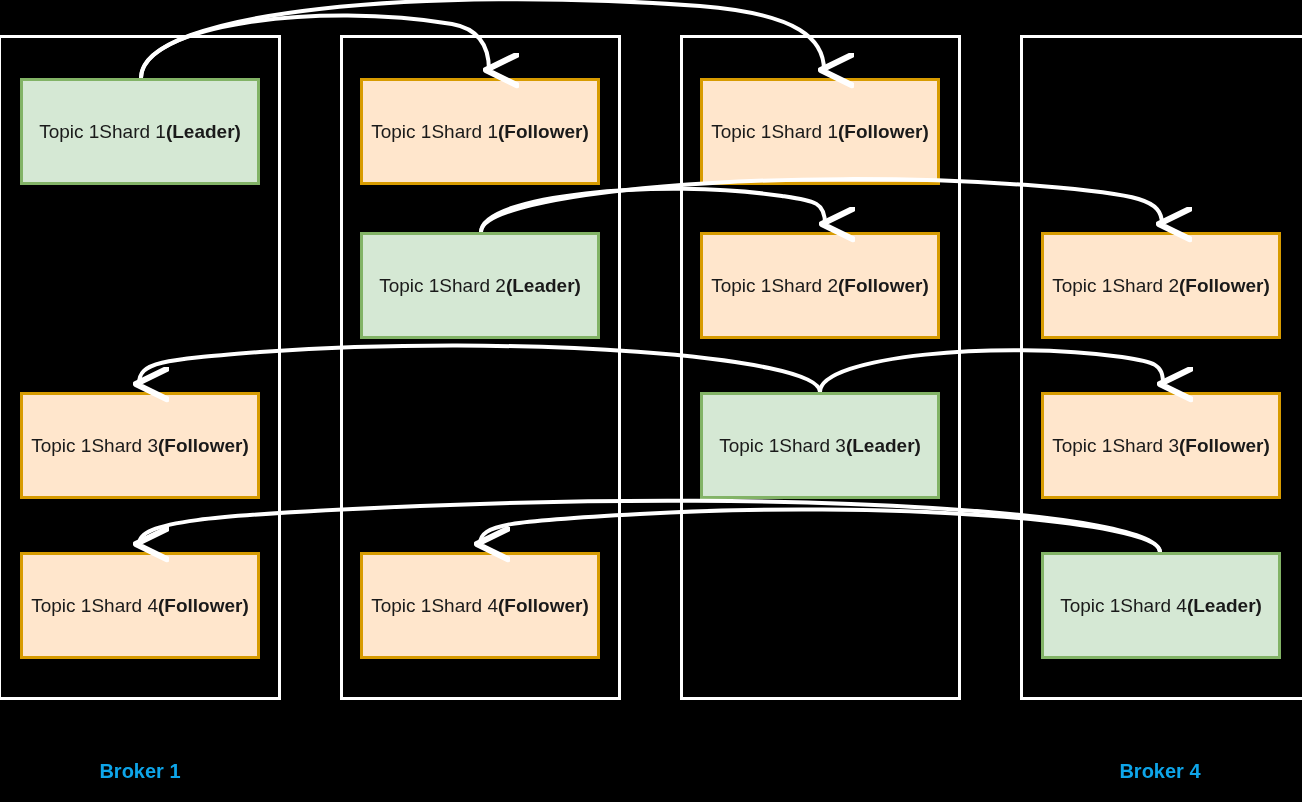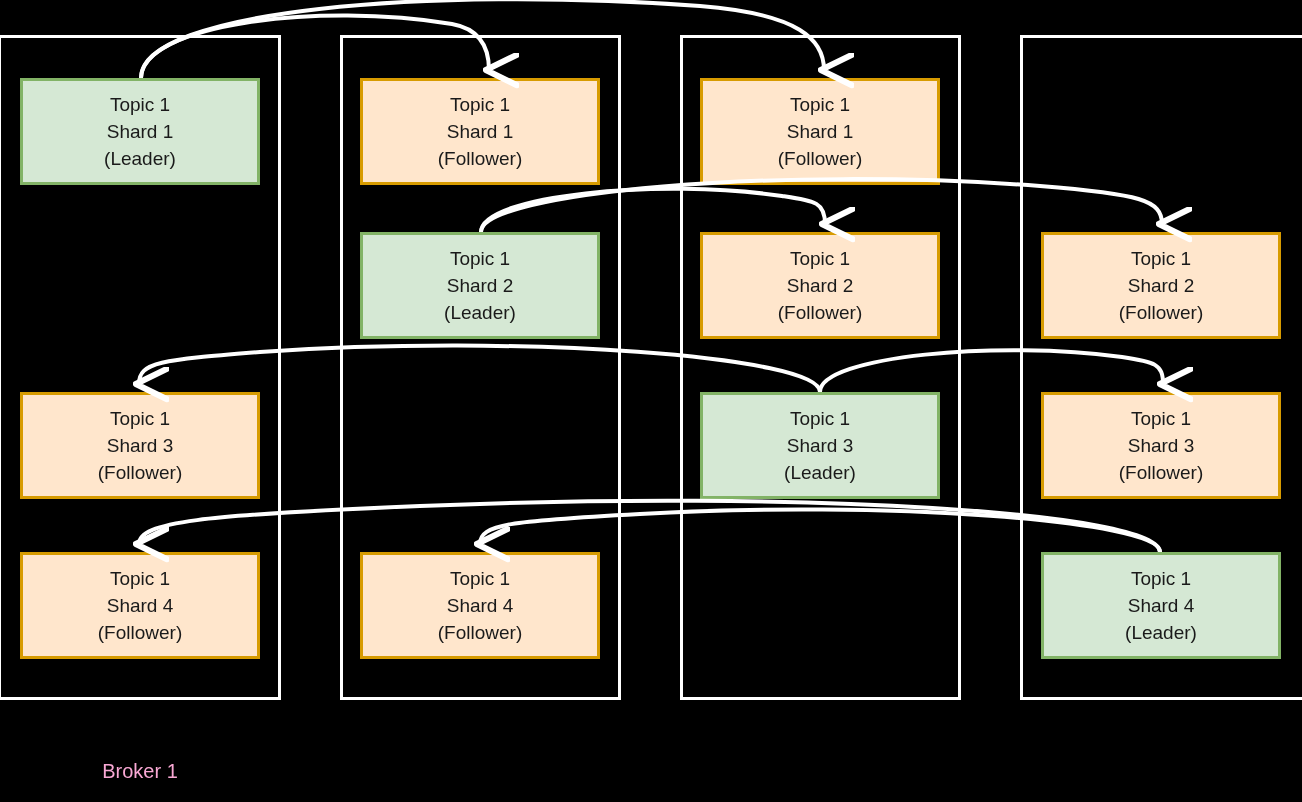--- a/index.html
+++ b/index.html
@@ -16,52 +16,52 @@
     font-family: "Liberation Sans", sans-serif;
   }
   .broker-column {
     position: absolute;
     border: 3px solid #ffffff;
     box-sizing: border-box;
     background: transparent;
   }
   .broker-label {
     position: absolute;
-    color: #f9a8d4;
+    color: #0ea5e9;
     font-family: "Liberation Sans", sans-serif;
     font-size: 20px;
-    font-weight: normal;
+    font-weight: bold;
     text-align: center;
     letter-spacing: 0px;
     white-space: nowrap;
   }
   .shard-box {
     position: absolute;
     box-sizing: border-box;
     display: flex;
-    flex-direction: column;
+    flex-direction: row;
     align-items: center;
     justify-content: center;
     font-size: 19px;
     line-height: 27px;
     color: #1a1a1a;
     border-width: 3px;
     border-style: solid;
     text-align: center;
   }
   .shard-box.leader {
     background: #d5e8d4;
     border-color: #82b366;
   }
   .shard-box.follower {
     background: #ffe6cc;
     border-color: #d79b00;
   }
   .shard-box .role {
-    font-weight: normal;
+    font-weight: bold;
   }
   .shard-box .line {
     display: block;
   }
   #arrow-layer {
     position: absolute;
     left: 0;
     top: 0;
     width: 1302px;
     height: 802px;
@@ -160,14 +160,15 @@
     <path d="M 820 392 C 820 356, 520 334, 260 352 C 160 360, 139 362, 139 384" fill="none" stroke="#ffffff" stroke-width="4" marker-end="url(#arrowhead)"></path>
 
     <path d="M 820 392 C 820 356, 1000 340, 1122 357 C 1155 362, 1163 364, 1163 384" fill="none" stroke="#ffffff" stroke-width="4" marker-end="url(#arrowhead)"></path>
 
     <path d="M 1160 552 C 1160 512, 800 490, 420 506 C 200 515, 139 522, 139 544" fill="none" stroke="#ffffff" stroke-width="4" marker-end="url(#arrowhead)"></path>
 
     <path d="M 1160 552 C 1160 520, 880 500, 640 514 C 510 521, 480 524, 480 544" fill="none" stroke="#ffffff" stroke-width="4" marker-end="url(#arrowhead)"></path>
   </svg>
 
   <div class="broker-label" style="left:40px; top:760px; width:200px;">Broker 1</div>
+  <div class="broker-label" style="left:1060px; top:760px; width:200px;">Broker 4</div>
 
 </div>
 
 </body></html>

